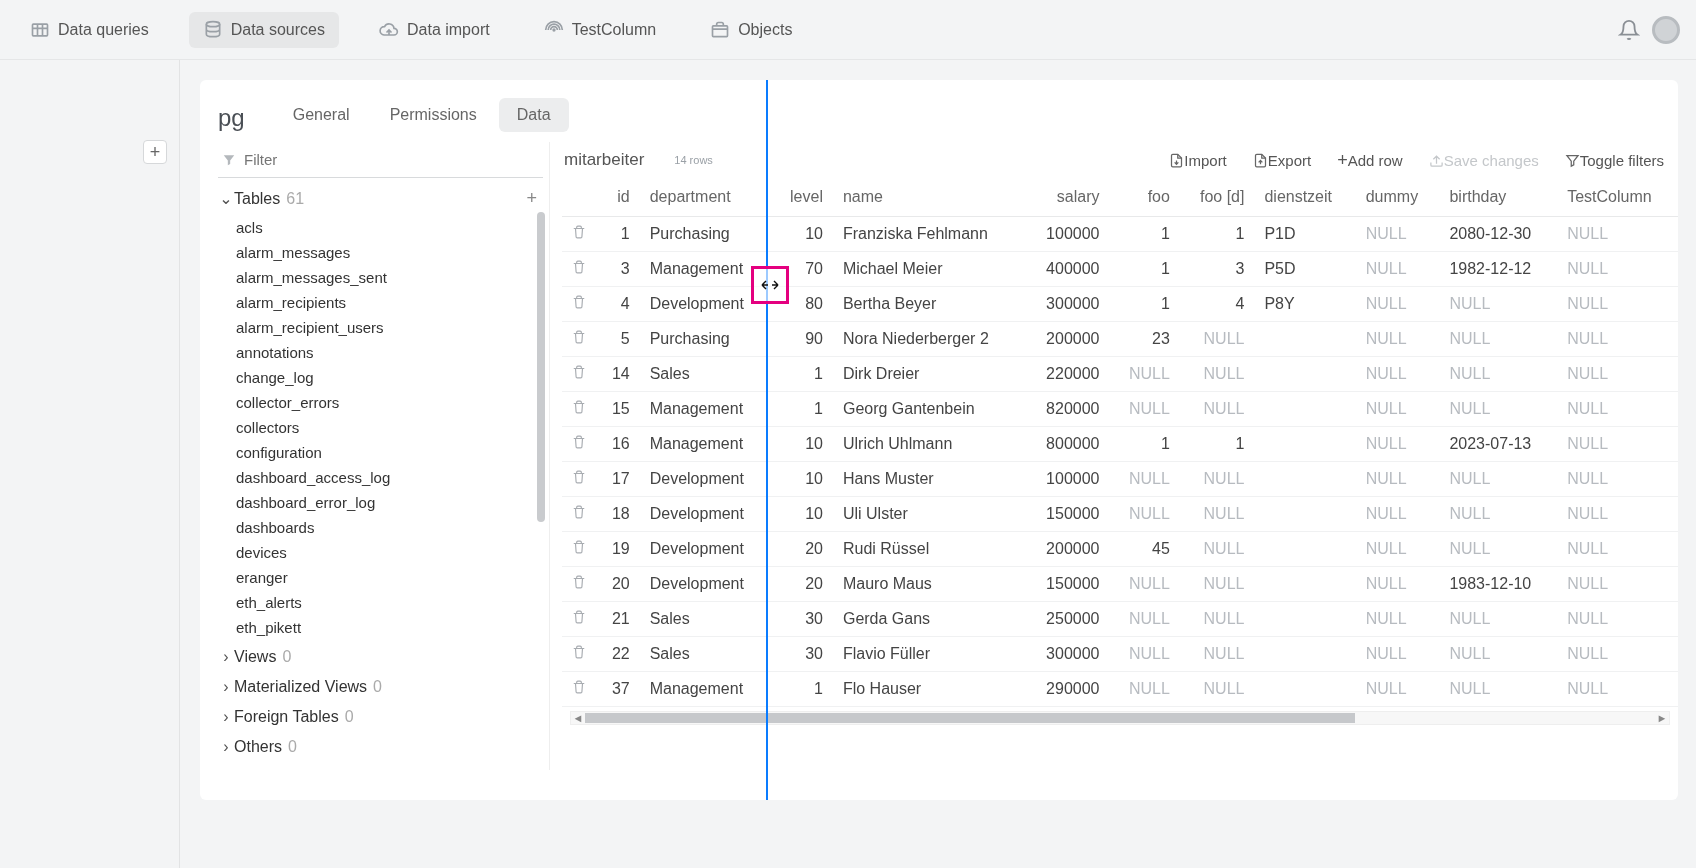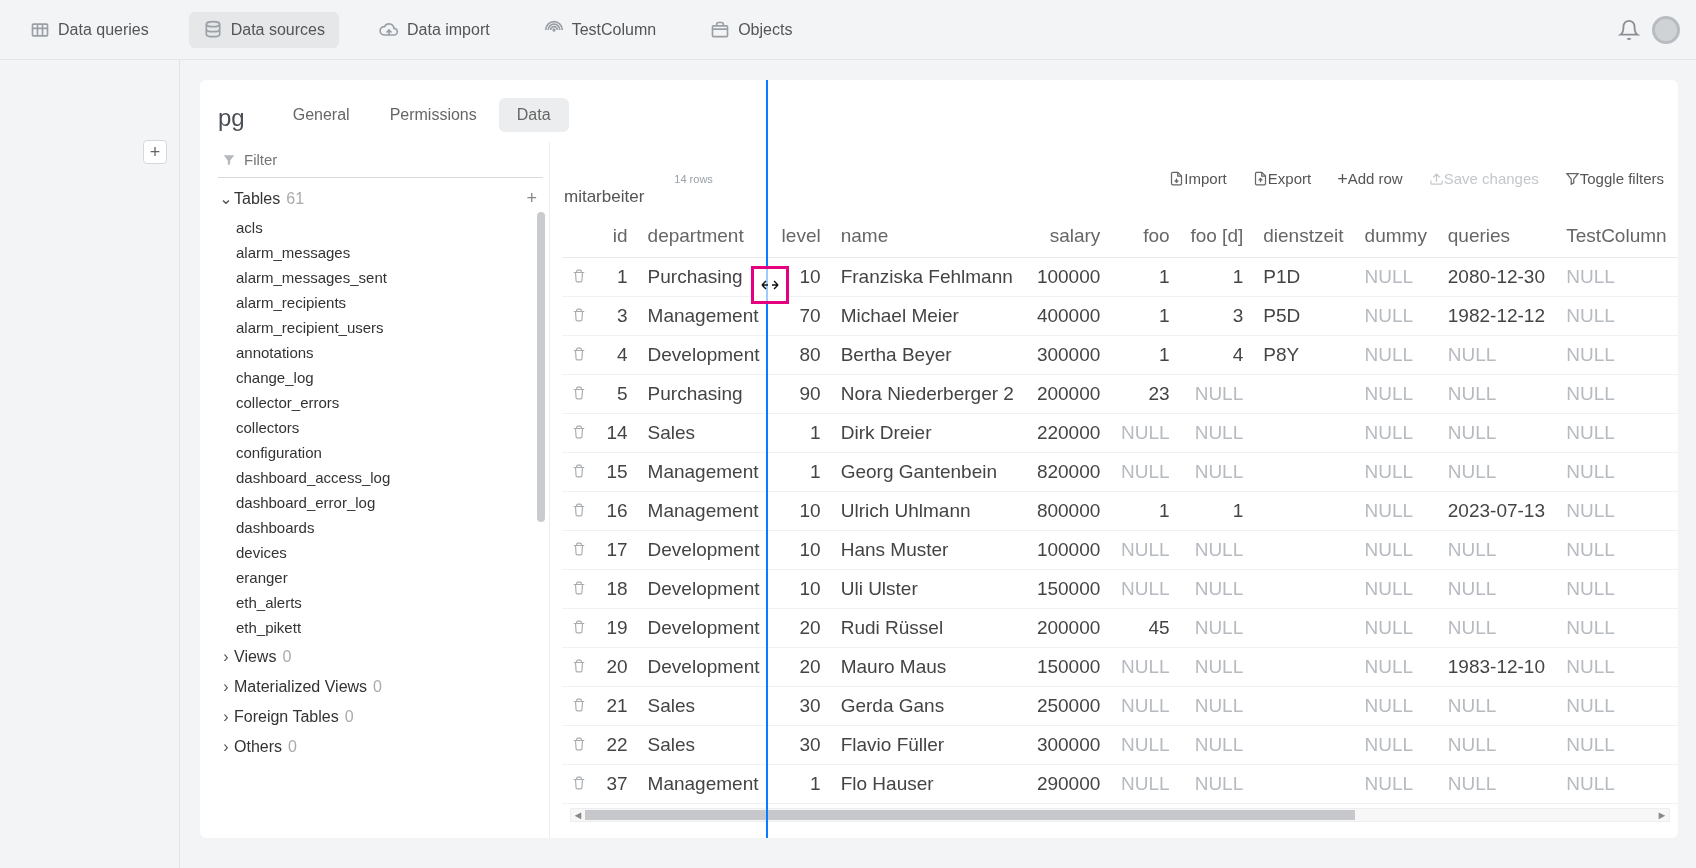--- a/index.html
+++ b/index.html
@@ -27,27 +27,27 @@
   .filter-row input { border:none; outline:none; font-size:15px; color:#555; width:100%; padding-left:8px; background:transparent;}
   .tree-group { display:flex; align-items:center; padding:8px 0 4px 0; font-size:16px; color:#333; cursor:pointer;}
   .tree-group .chev { width:16px; text-align:center; color:#555; }
   .tree-group .count { color:#aaa; margin-left:6px; }
   .tree-group .add-icon { margin-left:auto; color:#888; font-size:18px; padding:2px 6px; cursor:pointer;}
   .tree-items { padding-left:18px; max-height:480px; overflow:hidden; position:relative;}
   .tree-item { font-size:15px; color:#333; padding:4px 0; cursor:pointer;}
   .tree-scrollbar { position:absolute; right:-2px; top:34px; width:8px; height:310px; background:#c9cbce; border-radius:4px;}
   .grid-pane { flex:1; display:flex; flex-direction:column; min-width:0;}
   .grid-toolbar { display:flex; align-items:center; padding:8px 14px; gap:24px; }
-  .grid-title { font-size:17px; color:#555;margin-top:37px; }
+  .grid-title { font-size:17px; color:#555; }
   .grid-rowcount { color:#9aa0a6; font-size:11px; margin-left:6px;}
   .grid-actions { margin-left:auto; display:flex; gap:26px; }
   .grid-action { display:flex; align-items:center; gap:0; color:#555; font-size:15px; cursor:pointer;}
   .grid-action.disabled { color:#c4c7ca; cursor:default;}
   .grid-wrap { flex:1; overflow:hidden; position:relative; padding:0 0 16px 12px;}
-  table.grid { border-collapse:collapse; width:100%; font-size:19px; }
+  table.grid { border-collapse:collapse; width:100%; font-size:16px; }
   table.grid th { text-align:left; font-weight:400; color:#666; padding:10px 10px; border-bottom:1px solid #e8e9ea; white-space:nowrap;}
   table.grid td { padding:8px 10px; border-bottom:1px solid #f0f1f2; white-space:nowrap; color:#444;}
   table.grid th.num, table.grid td.num { text-align:right; }
   .del-icon { color:#a8acb1; cursor:pointer;}
   .null { color:#b7bbc0; }
   .hscroll { height:14px; background:#f7f7f7; margin:4px 8px 0 8px; position:relative; border:1px solid #eee;}
   .hscroll .thumb { position:absolute; left:14px; top:1px; height:10px; width:770px; background:#c6c8cb; }
   .hscroll .arrow { position:absolute; top:0; width:14px; height:12px; color:#888; font-size:11px; text-align:center;}
   .hscroll .arrow.left { left:0; }
   .hscroll .arrow.right { right:0; }
@@ -249,21 +249,21 @@
                     <th style="width: 28px;"></th>
                     <th class="num">id</th>
                     <th>department</th>
                     <th class="num">level</th>
                     <th>name</th>
                     <th class="num">salary</th>
                     <th class="num">foo</th>
                     <th class="num">foo [d]</th>
                     <th>dienstzeit</th>
                     <th>dummy</th>
-                    <th>queries</th>
+                    <th>birthday</th>
                     <th>TestColumn</th>
                   </tr>
                 </thead>
               <tbody id="grid-body">
                   <tr>
                     <td><span class="del-icon"><svg width="14" height="14" viewBox="0 0 24 24" fill="none" stroke="#a8acb1" stroke-width="2">
                           <path d="M3 6h18M8 6V4a2 2 0 012-2h4a2 2 0 012 2v2M6 6l1 14a2 2 0 002 2h6a2 2 0 002-2l1-14"></path>
                         </svg></span></td>
                     <td class="num">1</td>
                     <td>Purchasing</td>

